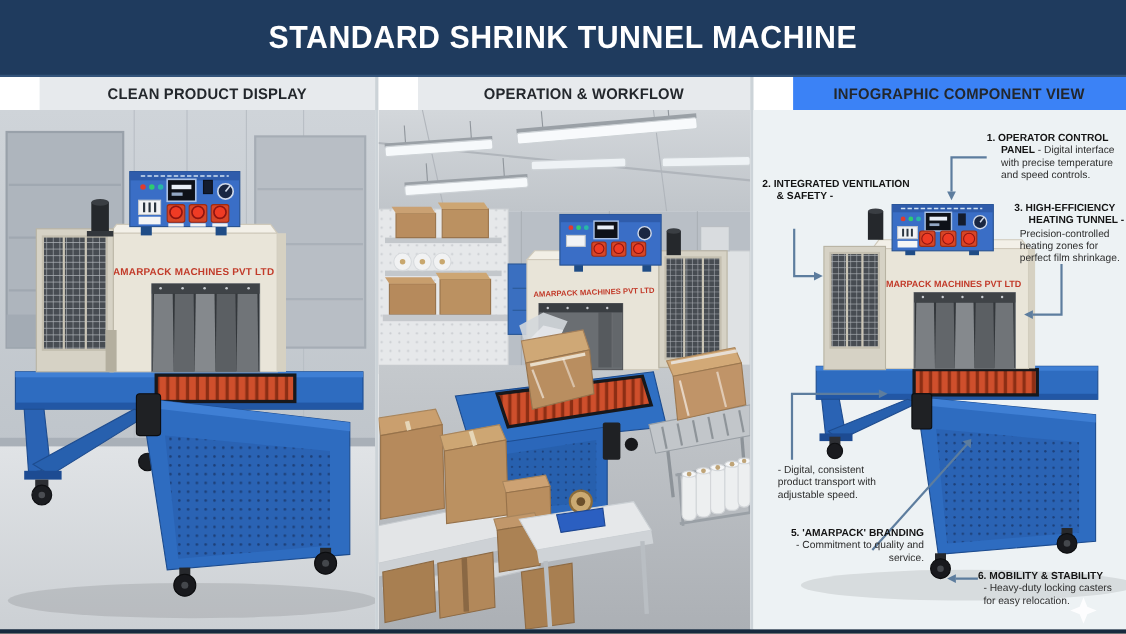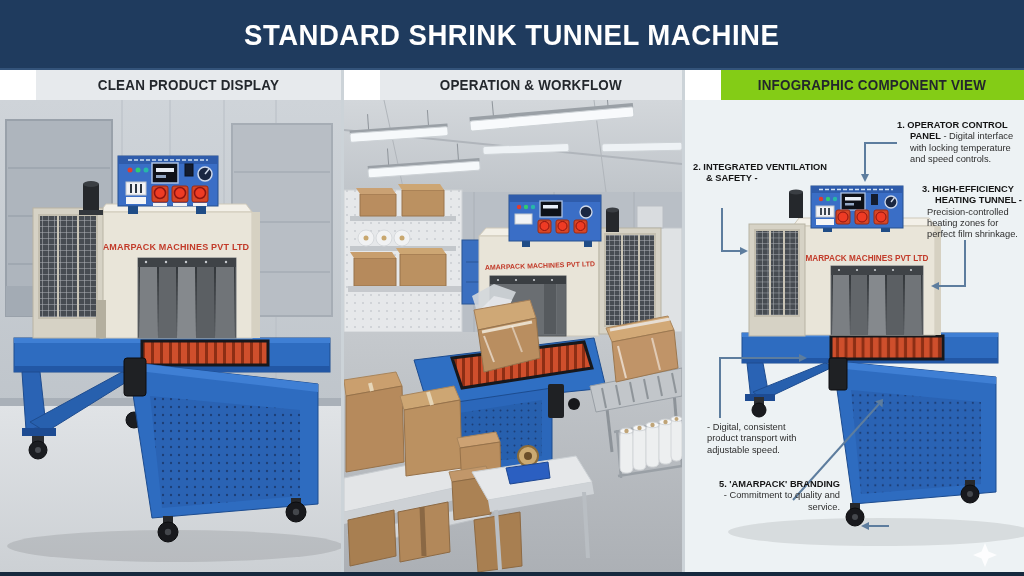--- a/index.html
+++ b/index.html
@@ -39,21 +39,21 @@
 
   <div class="band">
     <div class="cell p1">
         <span>CLEAN PRODUCT DISPLAY</span>
       </div>
     <div class="vdiv"></div>
     <div class="cell p2">
         <span>OPERATION &amp; WORKFLOW</span>
       </div>
     <div class="vdiv"></div>
-    <div class="cell p3" style="background:#84cc16">
+    <div class="cell p3" style="background:#3b82f6">
         <span>INFOGRAPHIC COMPONENT VIEW</span>
       </div>
   </div>
 
   <div class="main">
 
     <section class="panel p1">
       <svg width="341" height="472" viewBox="0 0 341 472">
         <defs>
           <linearGradient id="p1wall" x1="0" y1="0" x2="0" y2="1">
@@ -577,33 +577,37 @@
           <path d="M108,400 L194,304"></path>
           <polygon points="198,299 197.5,307.5 190.2,301.2" fill="#5d7d9e" stroke="none"></polygon>
           <path d="M204,426 H184"></path>
           <polygon points="184,422 184,430 176,426" fill="#5d7d9e" stroke="none"></polygon>
         </g>
 
         <path d="M300,443 l3.5,8.5 8.5,3.5 -8.5,3.5 -3.5,8.5 -3.5,-8.5 -8.5,-3.5 8.5,-3.5 z" fill="#ffffff" opacity="0.85"></path>
       </svg>
 
       <div class="ann" style="left:212px;top:20px;width:126px;">
-        <span class="head"><span>1.</span> <span>OPERATOR CONTROL PANEL</span><span class="desc-inline"> - Digital interface with locking temperature and speed controls.</span></span>
+        <span class="head"><span>1.</span> <span>OPERATOR CONTROL PANEL</span><span class="desc-inline"> - Digital interface with precise temperature and speed controls.</span></span>
       </div>
       <div class="ann" style="left:8px;top:62px;width:140px;">
         <span class="head"><span>2.</span> <span>INTEGRATED VENTILATION &amp; SAFETY -</span></span>
       </div>
       <div class="ann" style="left:237px;top:84px;width:100px;">
         <span class="head"><span>3.</span> <span>HIGH-EFFICIENCY HEATING TUNNEL -</span></span>
         <span class="desc">Precision-controlled heating zones for perfect film shrinkage.</span>
       </div>
       <div class="ann" style="left:17px;top:322px;width:116px;">
         <span class="desc">- Digital, consistent product transport with adjustable speed.</span>
       </div>
       <div class="ann" style="left:17px;top:379px;width:138px;text-align:right;">
         <span class="head"><span>5.</span> <span>'AMARPACK' BRANDING</span></span>
         <span class="desc">- Commitment to quality and service.</span>
       </div>
+      <div class="ann" style="left:204px;top:418px;width:134px;">
+        <span class="head"><span>6.</span> <span>MOBILITY &amp; STABILITY</span></span>
+        <span class="desc">- Heavy-duty locking casters for easy relocation.</span>
+      </div>
     </section>
   </div>
 
   <div class="ftr"></div>
 </div>
 
 </body></html>

